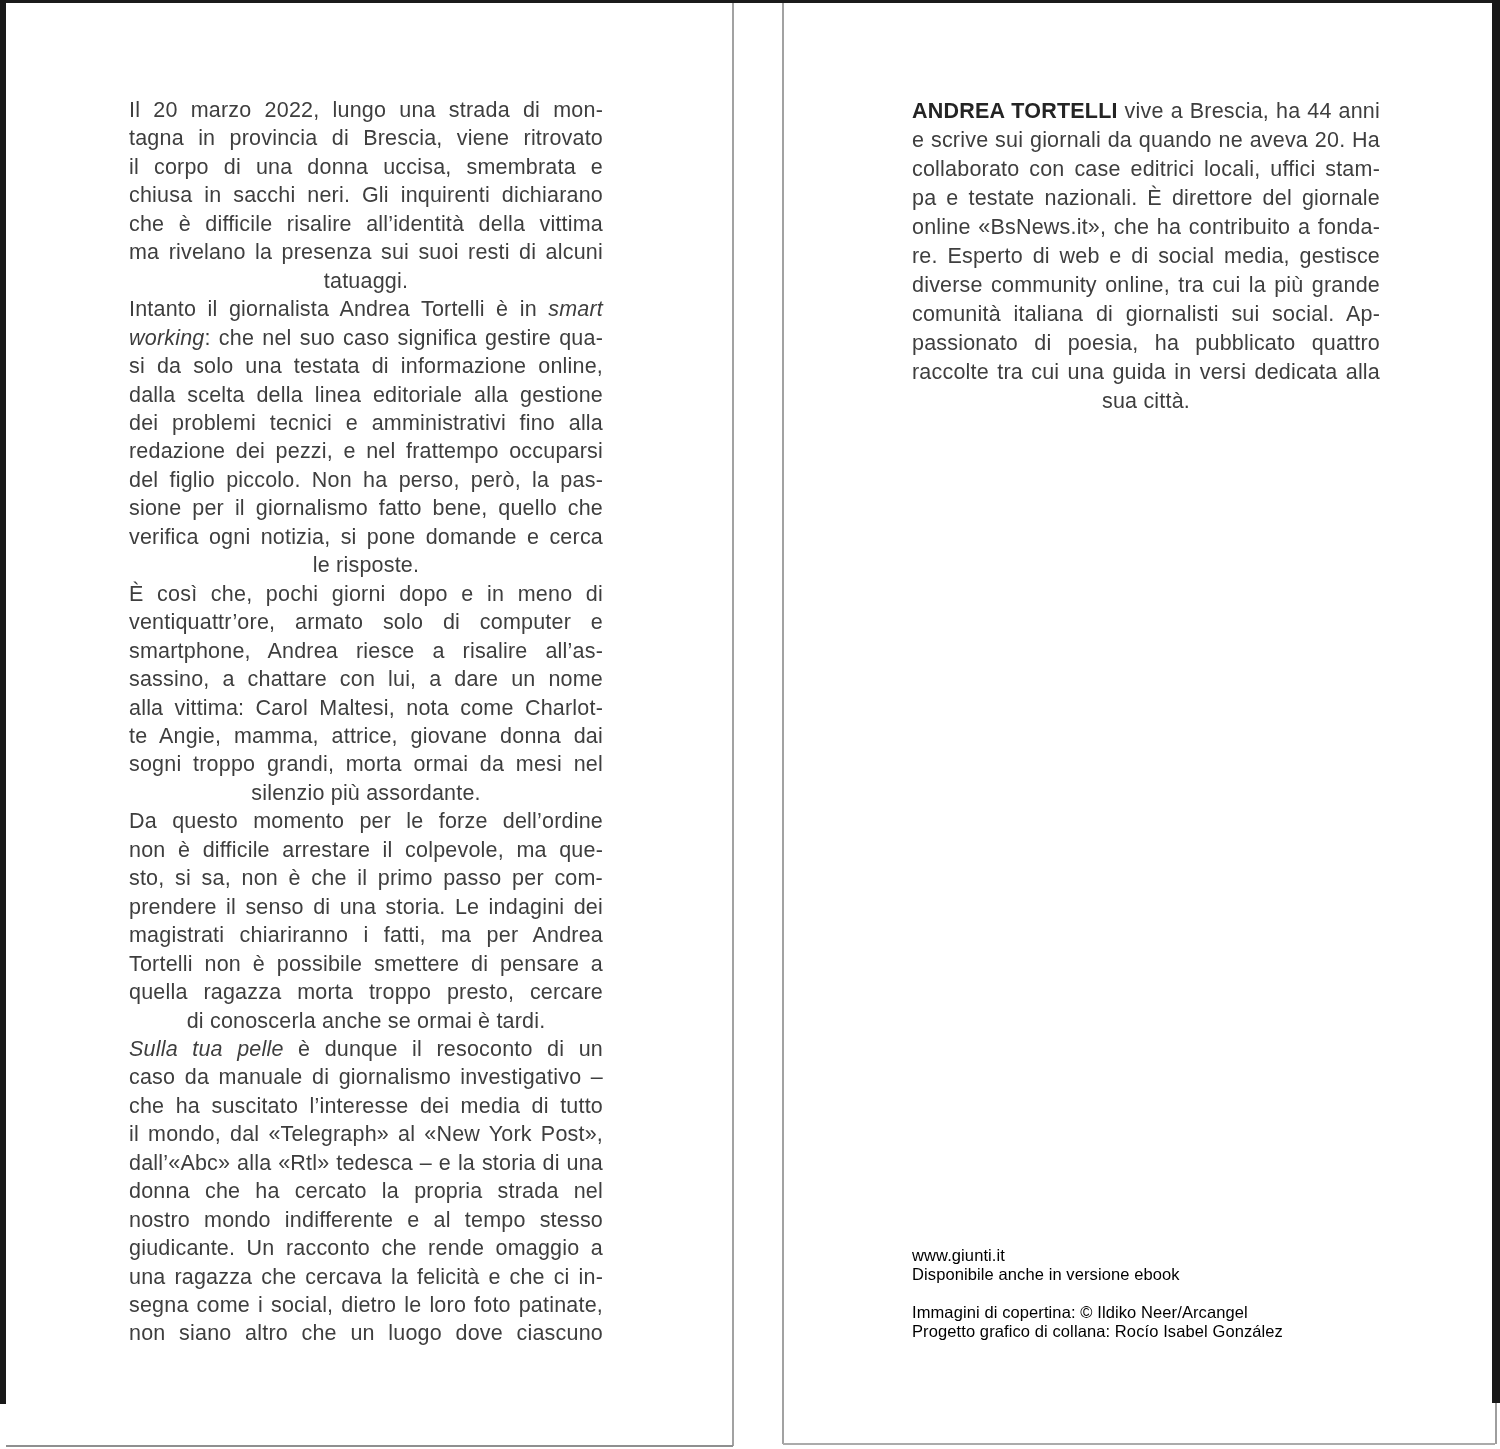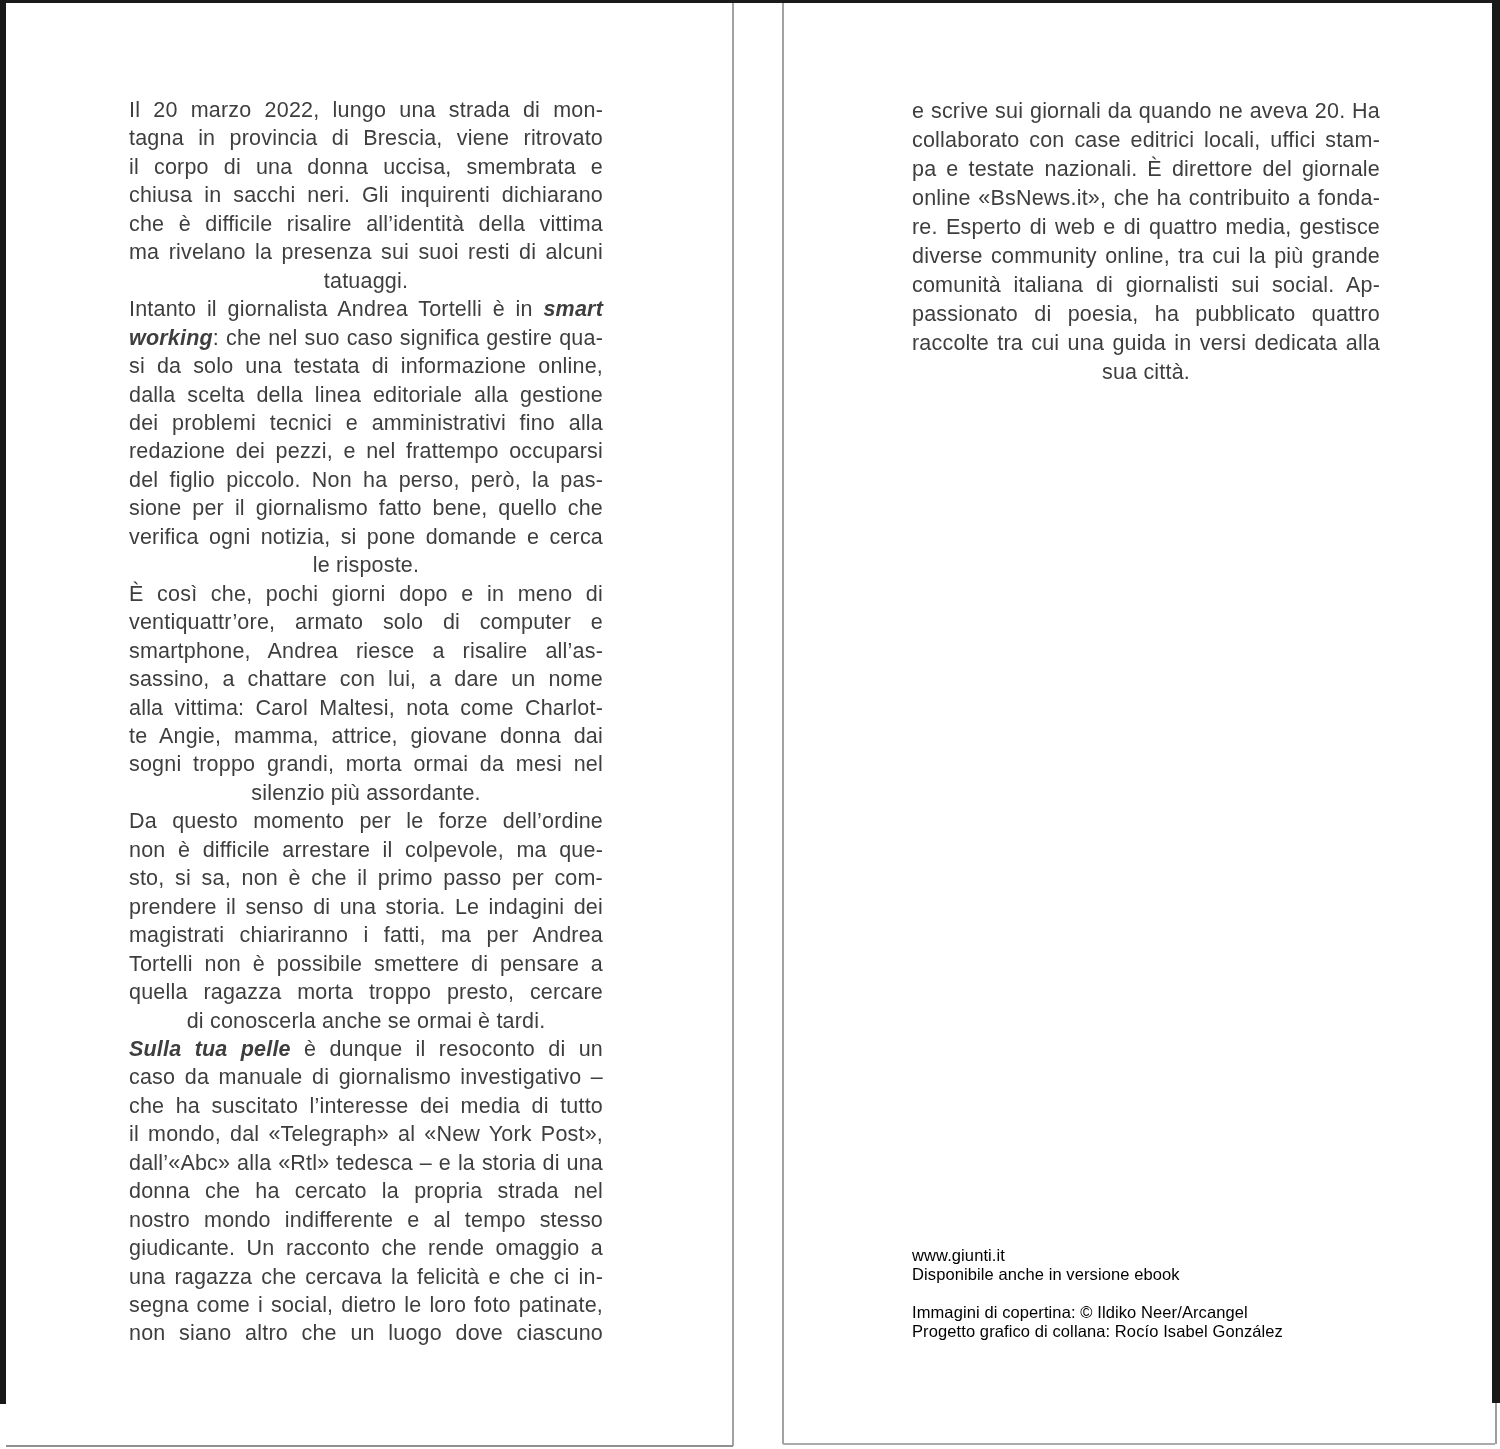--- a/index.html
+++ b/index.html
@@ -46,21 +46,21 @@
     top: 94px;
     width: 468px;
     font-size: 21.5px;
     line-height: 29px;
     letter-spacing: 0.2px;
     color: #3e3e3e;
   }
 
   .tline { text-align: justify; text-align-last: justify; text-justify: inter-word; }
   .tline.end { text-align: center; text-align-last: auto; }
-  .it { font-style: italic; font-weight: bold; }
+  .it { font-style: italic; }
   .bd { font-weight: bold; color: #242424; }
 
   
   .publisher {
     position: absolute;
     left: 128px;
     top: 1243px;
     width: 460px;
     font-size: 16.5px;
     line-height: 19px;
@@ -123,25 +123,26 @@
         <div class="tline"><span>nostro mondo indifferente e al tempo stesso</span></div>
         <div class="tline"><span>giudicante. Un racconto che rende omaggio a</span></div>
         <div class="tline"><span>una ragazza che cercava la felicità e che ci in-</span></div>
         <div class="tline"><span>segna come i social, dietro le loro foto patinate,</span></div>
         <div class="tline"><span>non siano altro che un luogo dove ciascuno</span></div>
       </div>
   </div>
 
   <div class="page page-right">
     <div class="bio">
+        <div class="tline"><span class="bd">ANDREA TORTELLI</span><span> vive a Brescia, ha 44 anni</span></div>
         <div class="tline"><span>e scrive sui giornali da quando ne aveva 20. Ha</span></div>
         <div class="tline"><span>collaborato con case editrici locali, uffici stam-</span></div>
         <div class="tline"><span>pa e testate nazionali. È direttore del giornale</span></div>
         <div class="tline"><span>online «BsNews.it», che ha contribuito a fonda-</span></div>
-        <div class="tline"><span>re. Esperto di web e di quattro media, gestisce</span></div>
+        <div class="tline"><span>re. Esperto di web e di social media, gestisce</span></div>
         <div class="tline"><span>diverse community online, tra cui la più grande</span></div>
         <div class="tline"><span>comunità italiana di giornalisti sui social. Ap-</span></div>
         <div class="tline"><span>passionato di poesia, ha pubblicato quattro</span></div>
         <div class="tline"><span>raccolte tra cui una guida in versi dedicata alla</span></div>
         <div class="tline end"><span>sua città.</span></div>
       </div>
 
     <div class="publisher">
       <div class="pub-line">www.giunti.it</div>
       <div class="pub-line">Disponibile anche in versione ebook</div>

